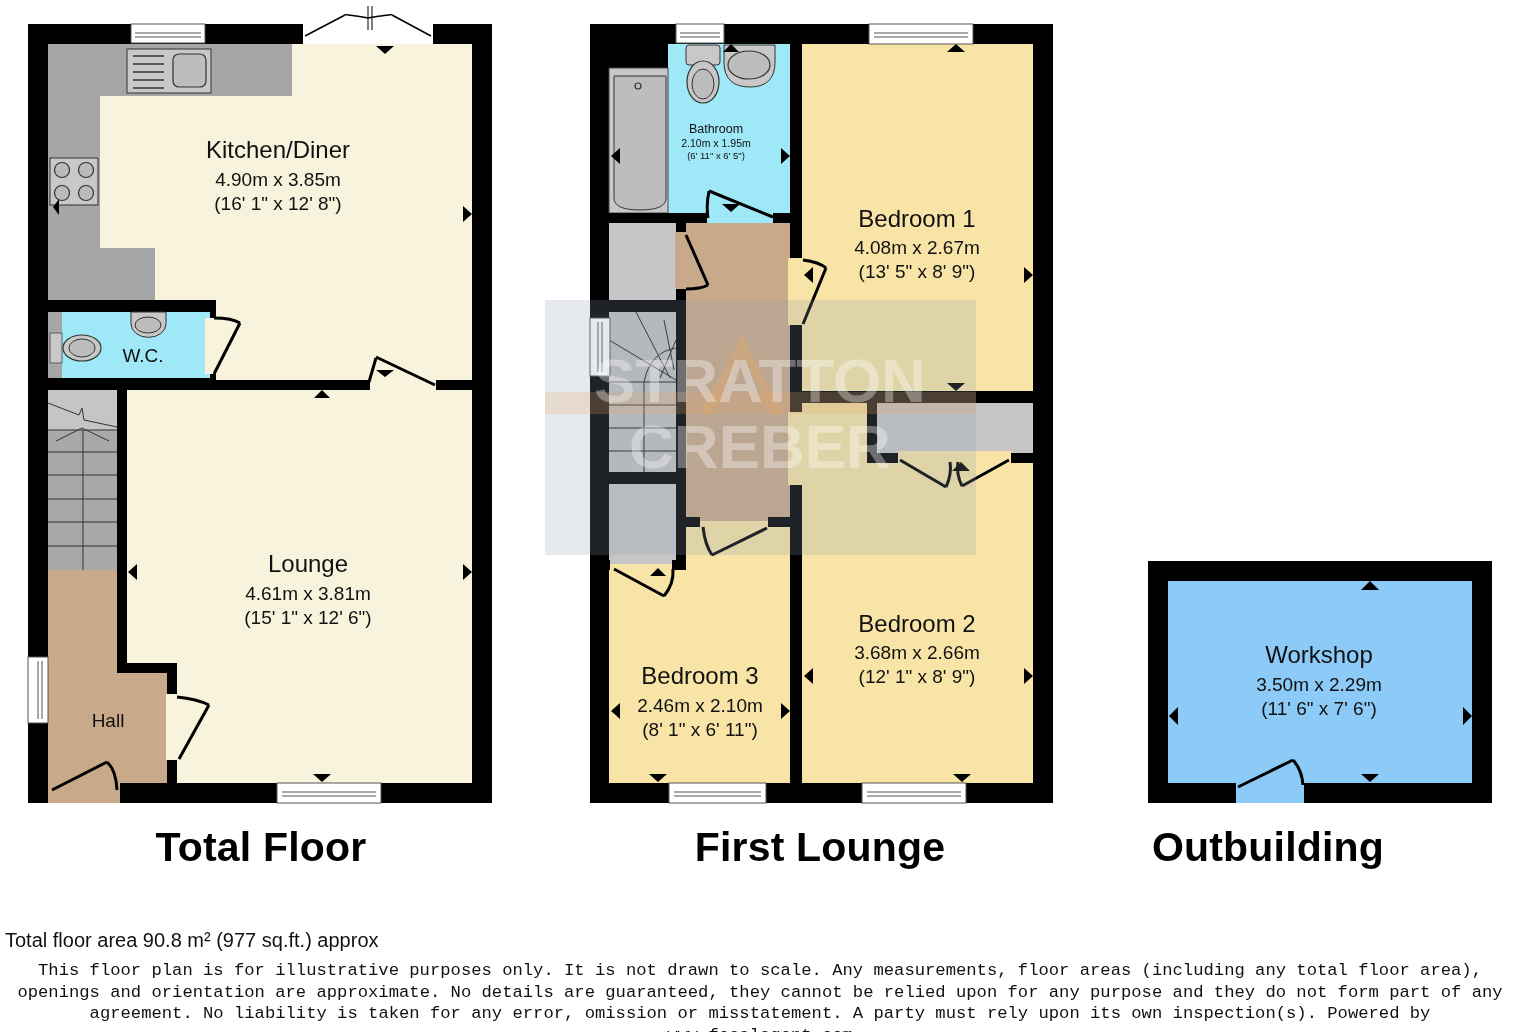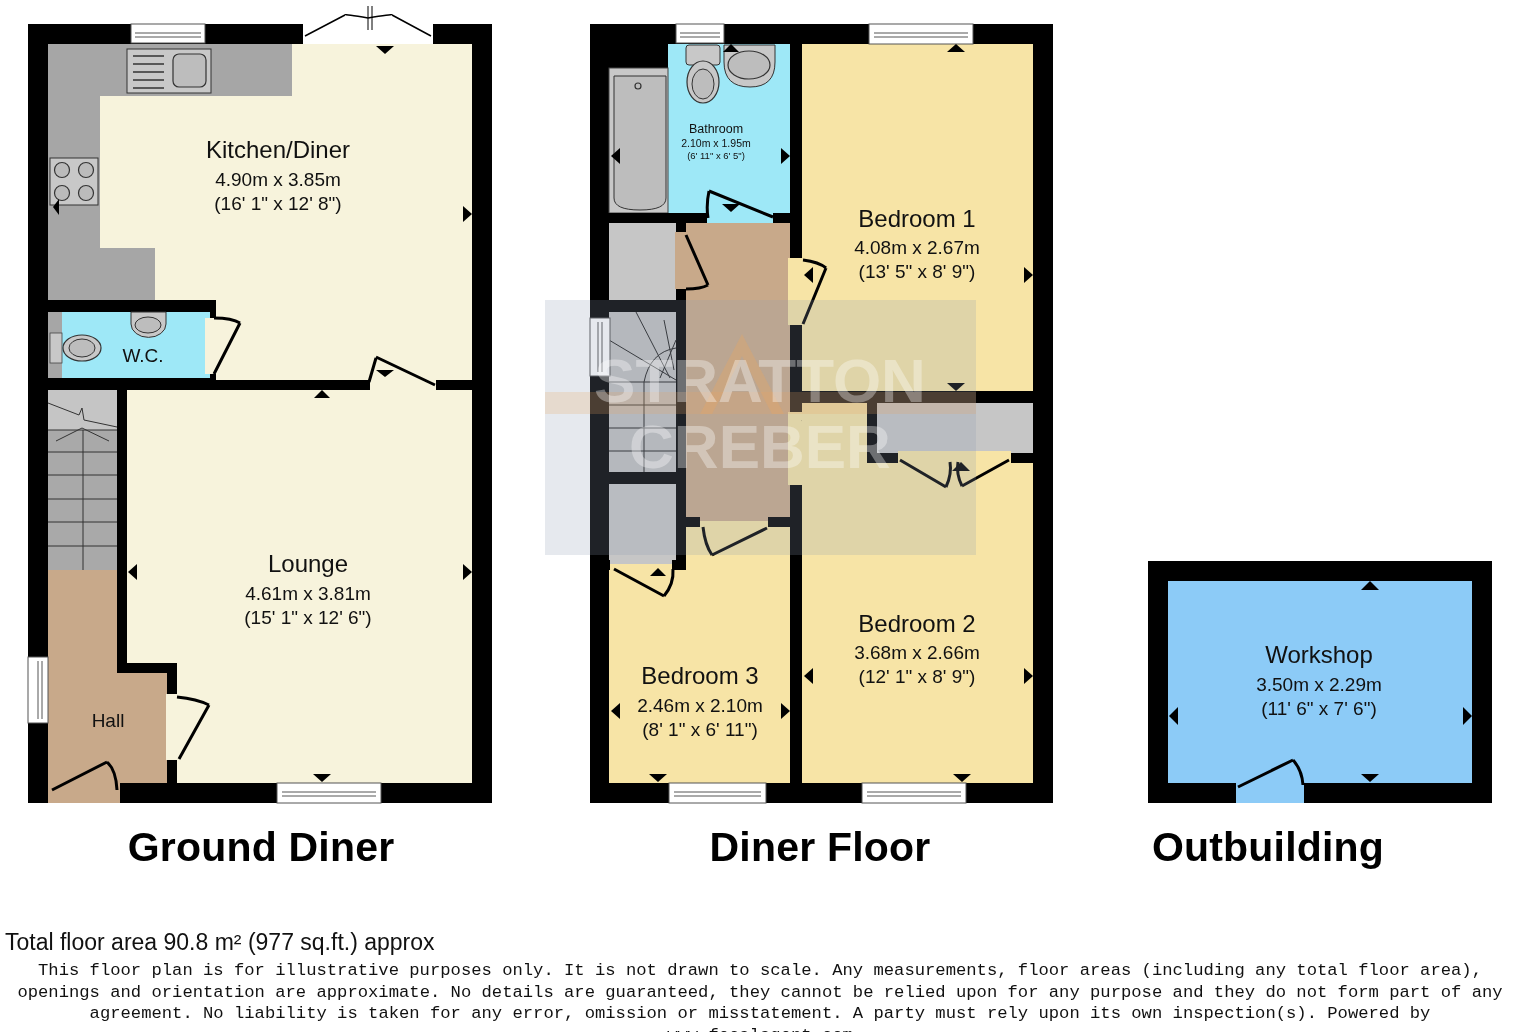--- a/index.html
+++ b/index.html
@@ -1,20 +1,20 @@
 <!DOCTYPE html>
 <html><head>
 <meta charset="utf-8">
 <style>
   html, body { margin:0; padding:0; background:#ffffff; }
   body { width:1520px; height:1032px; position:relative; overflow:hidden; font-family:"Liberation Sans", sans-serif; color:#111; }
   #plan { position:absolute; left:0; top:0; width:1520px; height:900px; }
   .room-label { font-family:"Liberation Sans", sans-serif; fill:#111; text-anchor:middle; }
   .floor-title { position:absolute; top:824px; font-family:"Liberation Sans", sans-serif; font-weight:bold; font-size:41px; letter-spacing:0.2px; color:#000; white-space:nowrap; transform:translateX(-50%); }
-  .total-area { position:absolute; left:5px; top:929px; font-size:23px; color:#111; white-space:nowrap; }
+  .total-area { position:absolute; left:5px; top:929px; font-size:20px; color:#111; white-space:nowrap; }
   .disclaimer { position:absolute; left:4px; top:960px; width:1512px; font-size:17.2px; line-height:21.5px; text-align:center; color:#111;font-family:Liberation Mono, monospace; }
 </style>
 </head>
 <body>
 
 <svg id="plan" viewBox="0 0 1520 900" xmlns="http://www.w3.org/2000/svg">
 
   <g>
 
     <rect x="28" y="24" width="464" height="779" fill="#000"></rect>
@@ -276,18 +276,18 @@
       <polygon points="1169,716 1178,707 1178,725"></polygon>
       <polygon points="1472,716 1463,707 1463,725"></polygon>
       <polygon points="1361,774 1379,774 1370,782"></polygon>
     </g>
     <text class="room-label" x="1319" y="663" font-size="24">Workshop</text>
     <text class="room-label" x="1319" y="691" font-size="19">3.50m x 2.29m</text>
     <text class="room-label" x="1319" y="715" font-size="19">(11' 6" x 7' 6")</text>
   </g>
 </svg>
 
-<div class="floor-title" style="left:261px;">Ground Diner</div>
-<div class="floor-title" style="left:820px;">Diner Floor</div>
+<div class="floor-title" style="left:261px;">Total Floor</div>
+<div class="floor-title" style="left:820px;">First Lounge</div>
 <div class="floor-title" style="left:1268px;">Outbuilding</div>
 
 <div class="total-area">Total floor area 90.8 m² (977 sq.ft.) approx</div>
 <div class="disclaimer">This floor plan is for illustrative purposes only. It is not drawn to scale. Any measurements, floor areas (including any total floor area), openings and orientation are approximate. No details are guaranteed, they cannot be relied upon for any purpose and they do not form part of any agreement. No liability is taken for any error, omission or misstatement. A party must rely upon its own inspection(s). Powered by www.focalagent.com</div>
 
 </body></html>

